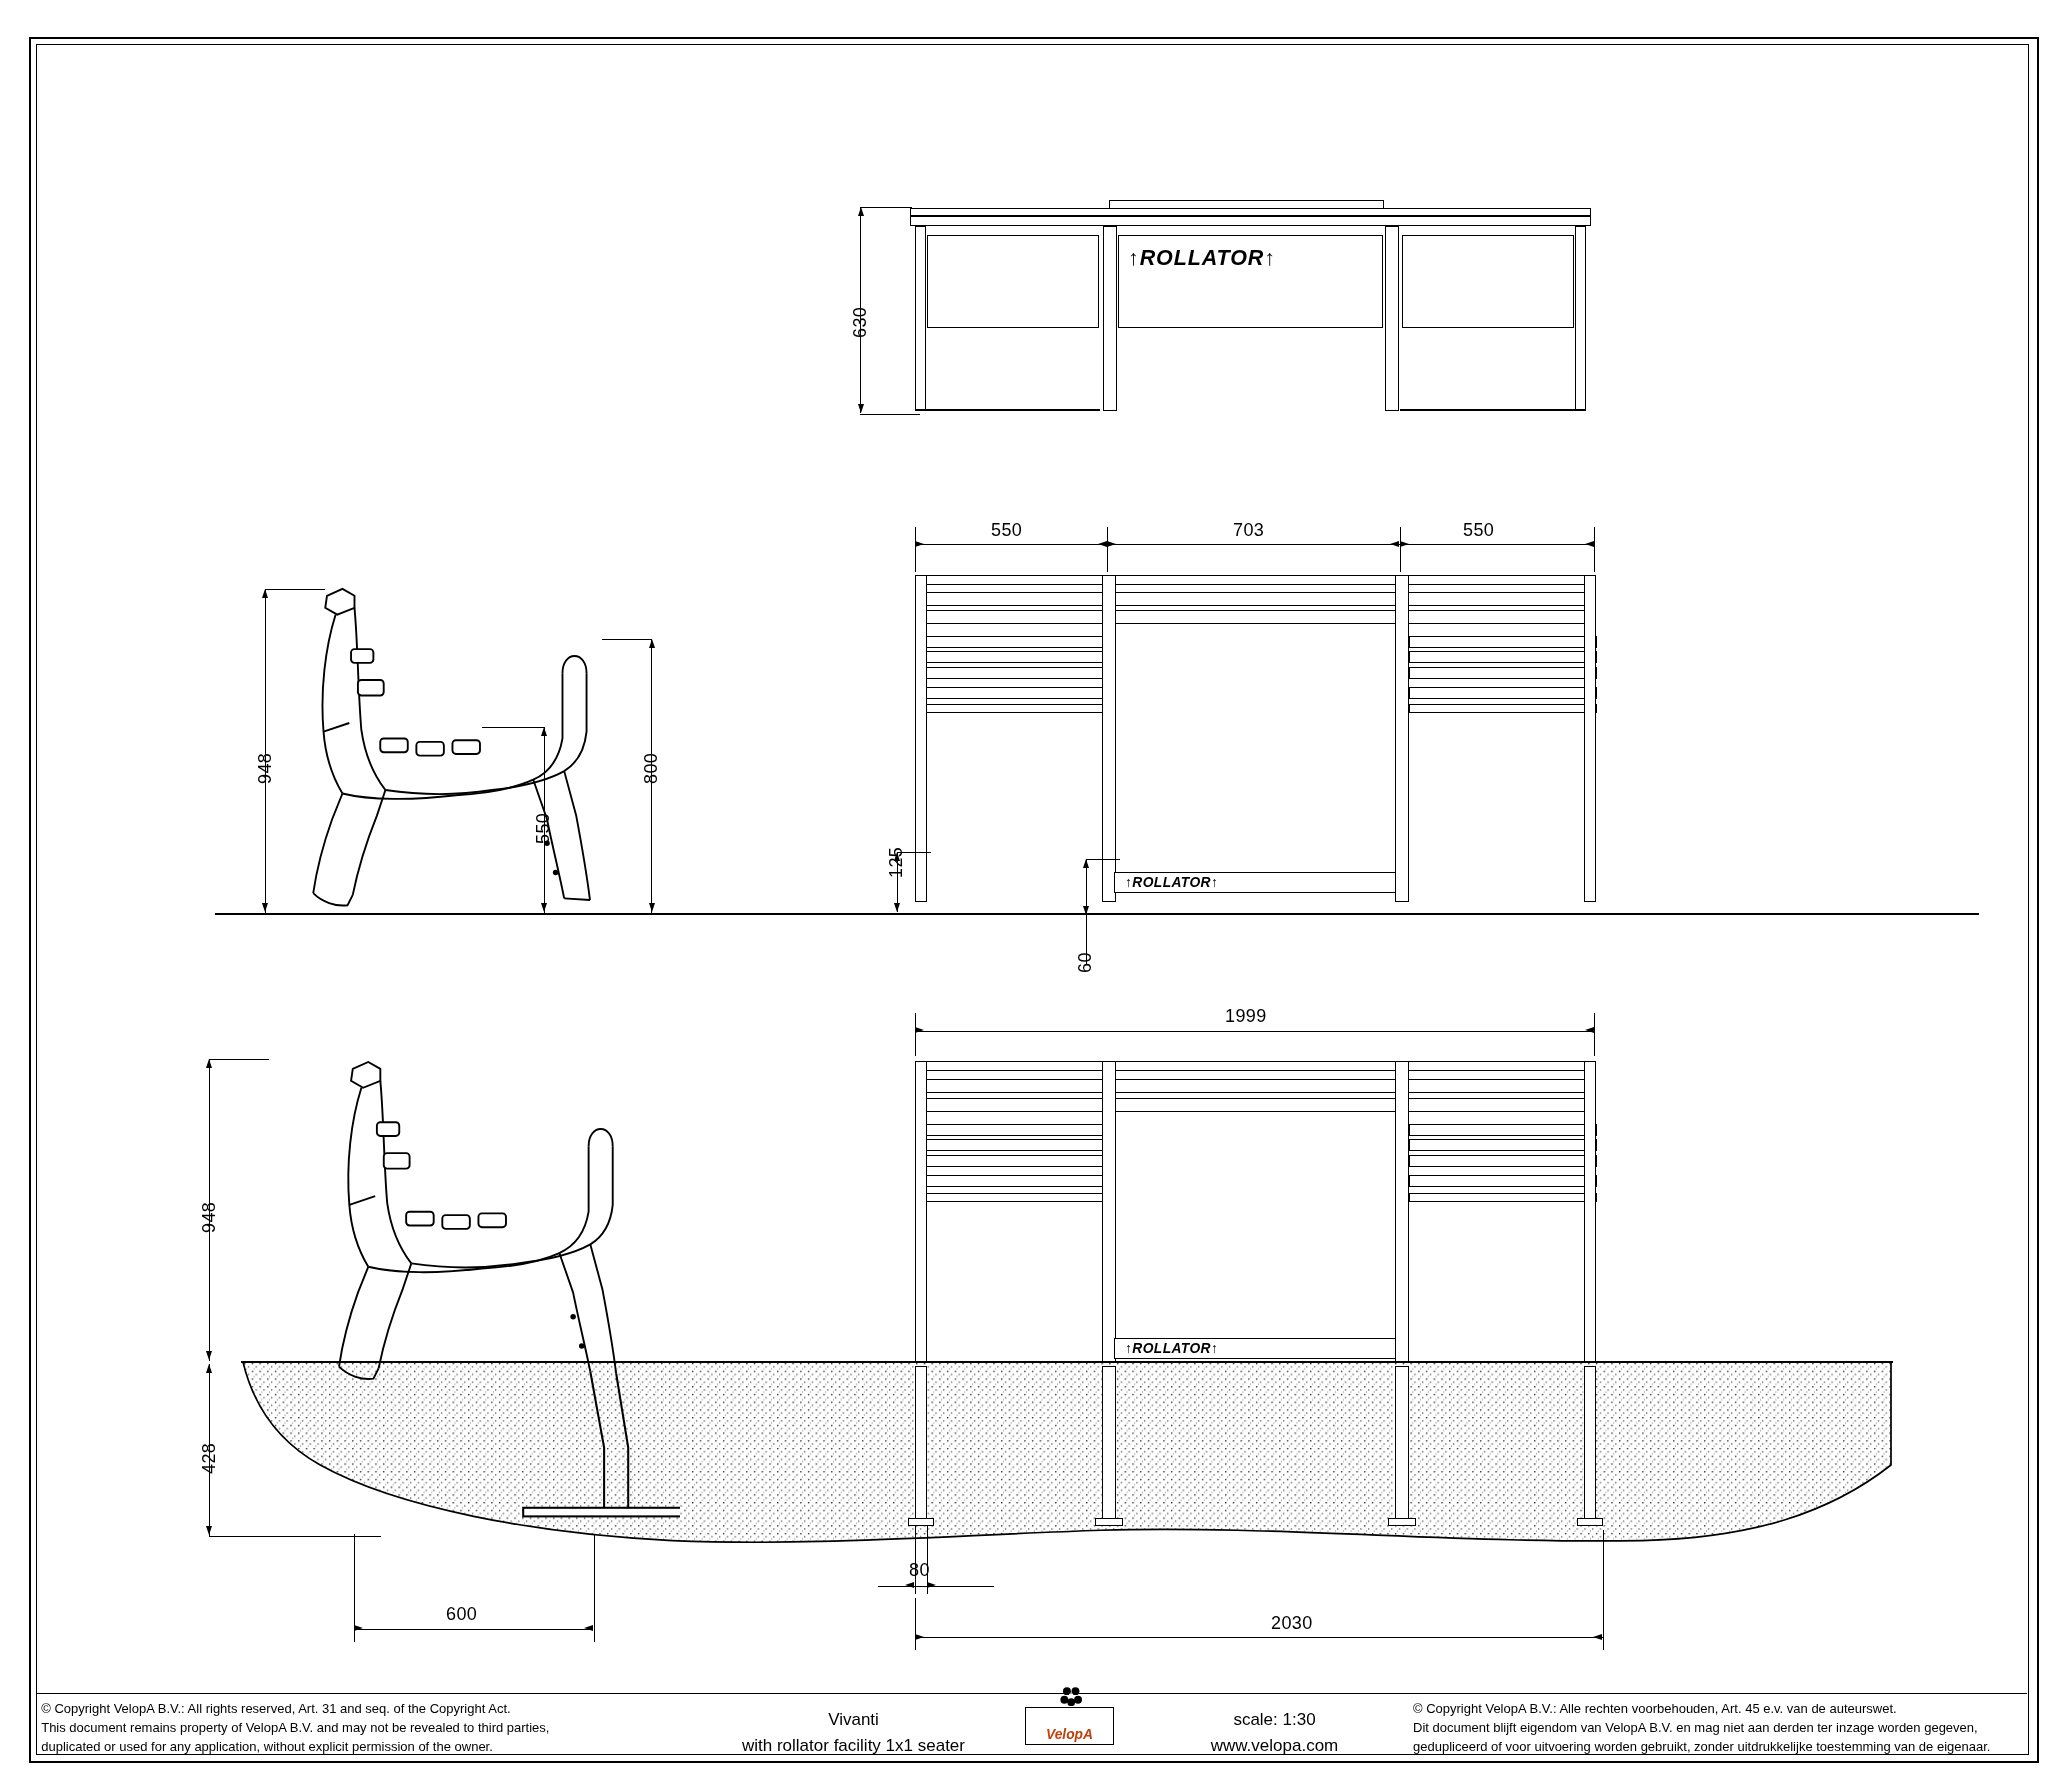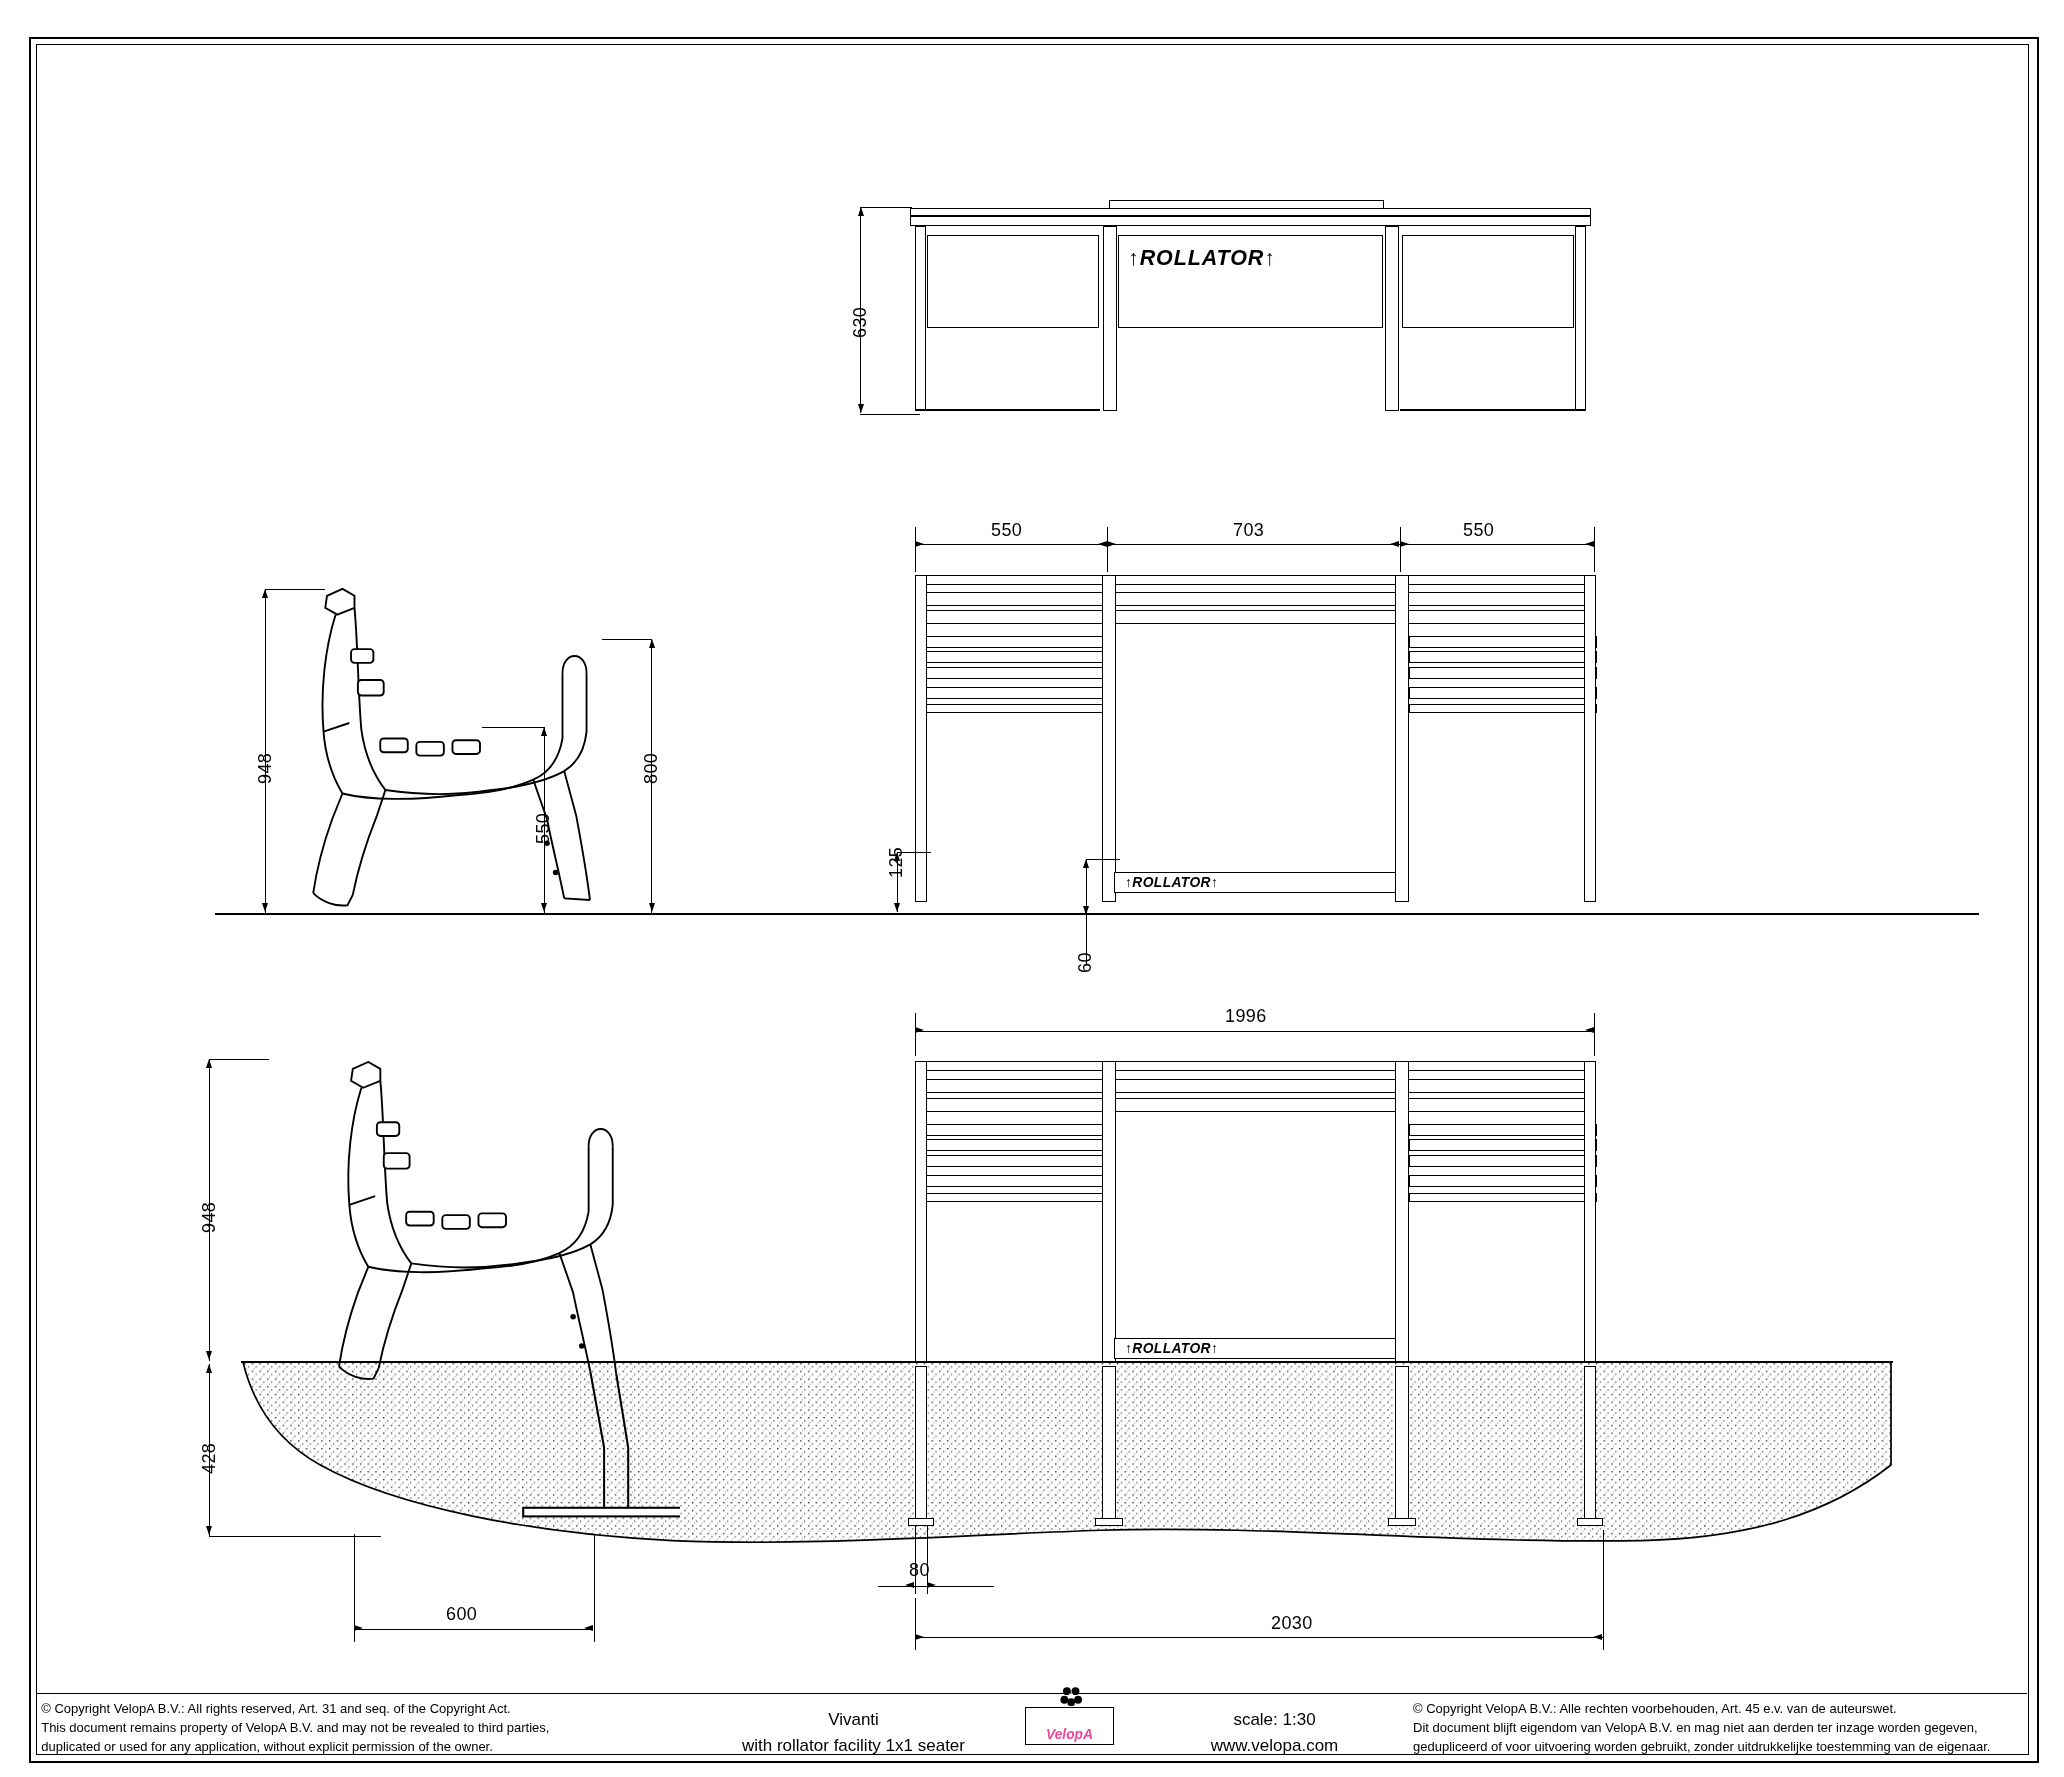--- a/index.html
+++ b/index.html
@@ -30,21 +30,21 @@
   .rollator-small{position:absolute;font-weight:bold;font-style:italic;font-size:13.8px;letter-spacing:0.4px;white-space:nowrap;}
 
   
   .ground{position:absolute;overflow:hidden;}
 
   
   .titleblock{position:absolute;left:36px;top:1682px;width:1991px;height:59px;border-top:0.9px solid #000;box-sizing:border-box;}
   .tb-cell{position:absolute;font-size:13px;line-height:1.45;}
   .tb-center{text-align:center;}
   .logo{position:absolute;width:89px;height:38px;border:0.9px solid #000;background:#fff;box-sizing:border-box;}
-  .logo .lg-text{position:absolute;left:0;bottom:1.7px;width:100%;text-align:center;font-size:13.8px;font-weight:bold;font-style:italic;color:#ec4899;}
+  .logo .lg-text{position:absolute;left:0;bottom:1.7px;width:100%;text-align:center;font-size:13.8px;font-weight:bold;font-style:italic;color:#c2410c;}
   .flower{position:absolute;left:34px;top:-22.4px;width:22.4px;height:20.6px;}
 
   .seat-svg{position:absolute;}
 </style>
 </head>
 <body>
 
 <div class="sheet">
 
   <div class="border-outer"></div>
@@ -271,21 +271,21 @@
   <div class="slat" style="left:908px;top:1507px;width:26px;height:7.7px;"></div>
   <div class="slat" style="left:1095px;top:1507px;width:27.5px;height:7.7px;"></div>
   <div class="slat" style="left:1388px;top:1507px;width:27.5px;height:7.7px;"></div>
   <div class="slat" style="left:1577px;top:1507px;width:26px;height:7.7px;"></div>
 
   <div class="ln hl" style="left:915px;top:1020px;width:680px;"></div>
   <div class="ln vl" style="left:915px;top:1002px;width:0.9px;height:43px;"></div>
   <div class="ln vl" style="left:1594px;top:1002px;width:0.9px;height:43px;"></div>
   <div class="arrow ar-r" style="left:915px;top:1016px;"></div>
   <div class="arrow ar-l" style="left:1585px;top:1016px;"></div>
-  <div class="dim-text" style="left:1225px;top:995px;">1996</div>
+  <div class="dim-text" style="left:1225px;top:995px;">1999</div>
 
   <div class="ln vl" style="left:209px;top:1048px;width:0.9px;height:302px;"></div>
   <div class="arrow ar-u" style="left:206px;top:1048px;"></div>
   <div class="arrow ar-d" style="left:206px;top:1340px;"></div>
   <div class="ln hl" style="left:209px;top:1048px;width:60px;"></div>
   <div class="dim-text vert" style="left:199px;top:1222px;">948</div>
 
   <div class="ln vl" style="left:209px;top:1353px;width:0.9px;height:172px;"></div>
   <div class="arrow ar-u" style="left:206px;top:1353px;"></div>
   <div class="arrow ar-d" style="left:206px;top:1515px;"></div>

